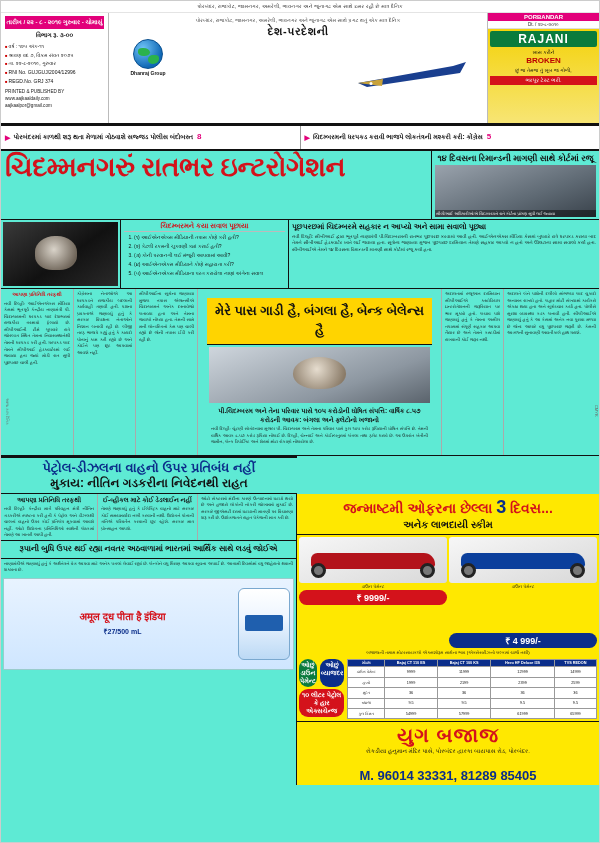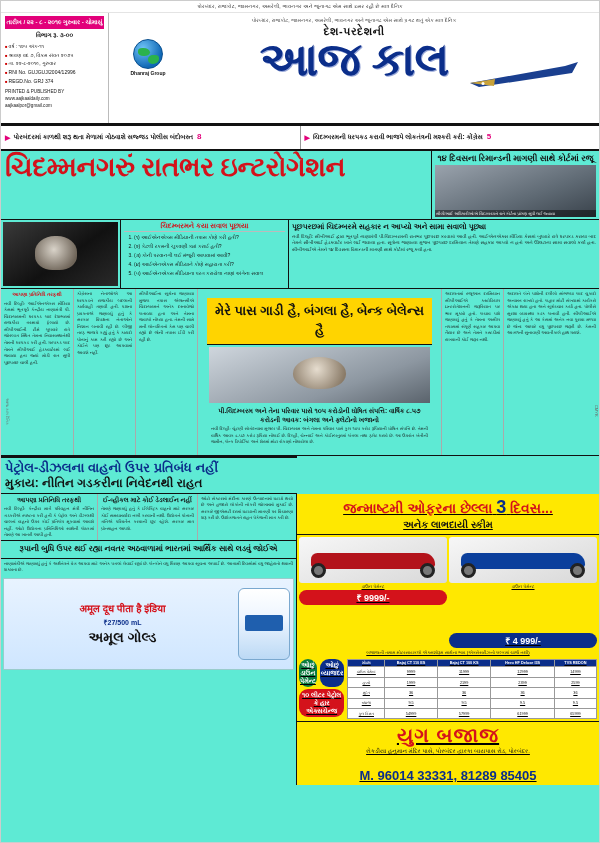--- a/index.html
+++ b/index.html
@@ -191,21 +191,21 @@
   .cf-photo:after{
     content:""; position:absolute; left:38%; top:18%; width:24%; height:58%;
     background: radial-gradient(circle at 45% 38%, #e6ddcf, #8a7b68 80%);
     border-radius:50% 50% 45% 45%;
   }
   .cf-sub { font-size:6.6px; font-weight:bold; color:#111; padding:2px 4px; line-height:1.35; text-align:center;}
   .cf-body { font-size:4.3px; line-height:1.5; padding:0 4px; text-align:justify; color:#111;}
   .rcol { width:96px; }
 
   
-  .band2 { border-top:2px solid #111; border-bottom:1px solid #111; padding:2px 4px; width:296px;}
+  .band2 { border-top:2px solid #111; border-bottom:1px solid #111; padding:2px 4px; width:296px;text-align:center;}
   .band2 h2 { margin:0; font-size:13px; color:#0b2e8a; font-weight:bold; line-height:1.2;}
   .band2 h3 { margin:1px 0 0 0; font-size:12px; color:#111; font-weight:bold; line-height:1.2;}
 
   .lowerzone { display:flex; }
   .lower-left { width: 296px; border-right:1px solid #111; }
   .ll-cols { display:flex; }
   .ll-col { padding:2px 3px; font-size:4.3px; line-height:1.5; text-align:justify; color:#111;}
   .ll-col + .ll-col { border-left:1px solid #aaa;}
   .ll-subhead { font-size:6.5px; font-weight:bold; color:#111; text-align:center; line-height:1.3; margin-bottom:2px;}
   .ll-banner {
@@ -224,21 +224,21 @@
     width:52px; height:72px; border-radius:6px;
     background:linear-gradient(#fff,#eef6ff 40%,#bcd9f5);
     border:1px solid #7aa8cf; position:relative;
   }
   .pouch:after{
     content:""; position:absolute; left:6px; right:6px; top:26px; height:16px;
     background:#1f5fae; border-radius:2px;
   }
 
   
-  .lower-right { flex:1;text-decoration:underline; }
+  .lower-right { flex:1; }
   .ad-yellow { background:#ffe800; padding:3px 4px; text-align:center; border-bottom:1px solid #111;}
   .ad-yellow .l1 { font-size:14px; font-weight:bold; color:#d4121b; line-height:1.15;}
   .ad-yellow .l1 .big { color:#0b2e8a; font-size:18px;}
   .ad-yellow .l2 { font-size:10px; font-weight:bold; color:#111; margin-top:2px;}
   .bikes { display:flex; background:#ffe800; padding:2px 2px 0 2px; gap:2px;}
   .bike { flex:1; text-align:center;}
   .bike .img {
     height:46px; background:linear-gradient(160deg,#f7f7f7,#d8d8d8);
     border-radius:3px; position:relative; overflow:hidden;
   }
@@ -311,32 +311,42 @@
       <div class="contact">
         <div>PRINTED &amp; PUBLISHED BY</div>
         <div>www.aajkaaldaily.com</div>
         <div>aajkaalpor@gmail.com</div>
       </div>
     </div>
 
     <div class="mast-center">
       <div class="mast-top-line">પોરબંદર, રાજકોટ, જામનગર, અમરેલી, ભાવનગર અને જૂનાગઢ એમ સાથે પ્રગટ થતું એક માત્ર દૈનિક</div>
       <div class="mast-pre">દેશ-પરદેશની</div>
-      <div class="mast-title">આજ કાલ</div>
       <div class="mast-logo">
         <div class="globe"></div>
         <div class="logo-name">Dhanraj Group</div>
       </div>
       <svg class="pen" viewBox="0 0 240 60">
         <path d="M10 48 L200 14 L226 6 L214 28 L28 56 Z" fill="#1a3f8f"></path>
         <path d="M10 48 L60 40 L58 54 Z" fill="#c8a23a"></path>
         <circle cx="36" cy="49" r="3" fill="#fff"></circle>
       </svg>
     </div>
 
+    <div class="mast-right">
+      <div class="ad-head">PORBANDAR</div>
+      <div class="ad-date">Dt. / ૨૨-૮-૨૦૧૯</div>
+      <div class="rajani">
+        <div class="brand">RAJANI</div>
+        <div class="gtext">ખાસ કરીને</div>
+        <div class="broken">BROKEN</div>
+        <div class="gtext">છું જ તેમજ તું ખૂબ જ ગોળી,</div>
+        <div class="redstrip">ભરપૂર ટેસ્ટ ભરી.</div>
+      </div>
+    </div>
   </div>
 
   <div class="teasers">
     <div class="teaser">
       <span class="tri">▶</span>
       <span>પોરબંદરમાં કાળથી શરૂ થતા મેળામાં ગોઠવાશે સજ્જડ પોલીસ બંદોબસ્ત</span>
       <span class="pg">8</span>
     </div>
     <div class="teaser">
       <span class="tri">▶</span>
@@ -425,21 +435,20 @@
       <div class="ll-banner">રૂપાની બુધિ ઉપર થઈ રહ્યા નવતર અઠવાળામાં ભારતમાં આર્થિક સાથે લડવું જોઈએ</div>
       <div class="ll-cols">
         <div class="ll-col" style="flex:1">
           <span>નાણામંત્રીએ જણાવ્યું હતું કે અર્થતંત્રને વેગ આપવા માટે અનેક પગલાં લેવાઈ રહ્યાં છે. બેન્કોને વધુ ધિરાણ આપવા સૂચના અપાઈ છે. આગામી દિવસોમાં વધુ જાહેરાતો થવાની શક્યતા છે.</span>
         </div>
       </div>
       <div class="amul">
         <div class="txt">
           <div class="t1">अमूल दूध पीता है इंडिया</div>
           <div class="t2">₹27/500 mL</div>
-          <div class="t3">અમૂલ ગોલ્ડ</div>
         </div>
         <div class="pouch"></div>
       </div>
     </div>
 
     <div class="lower-right">
       <div class="ad-yellow">
         <div class="l1">
           <span>જન્માષ્ટમી ઓફરના છેલ્લા</span>
           <span class="big">3</span>

